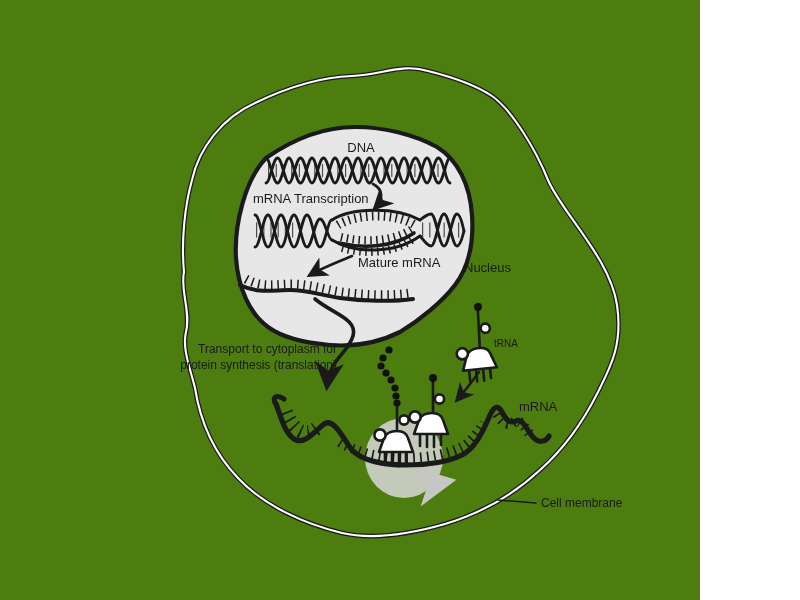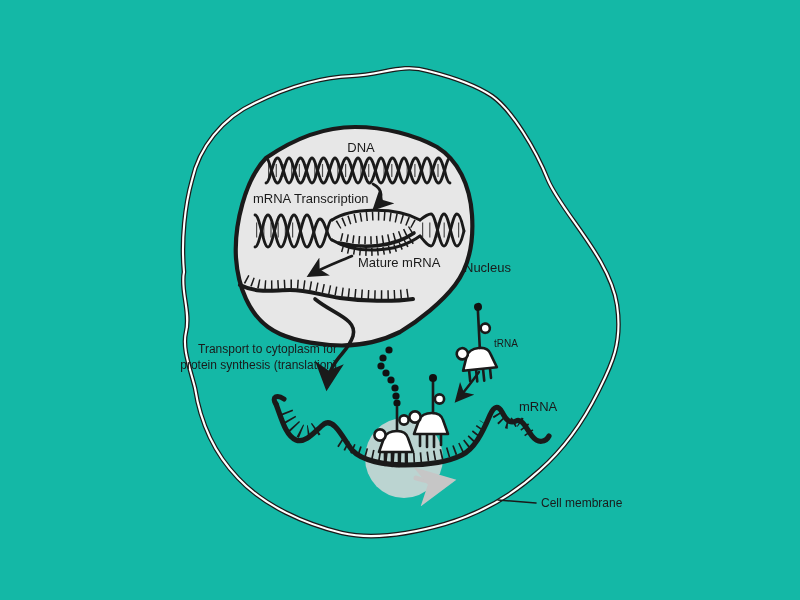--- a/index.html
+++ b/index.html
@@ -1,17 +1,17 @@
 <!DOCTYPE html>
 <html><head>
 <meta charset="utf-8">
 <style>
   html,body{margin:0;padding:0;background:#ffffff;}
   .stage{
-    position:relative;width:800px;height:600px;background:#14b8a6;
+    position:relative;width:700px;height:600px;background:#4d7c0f;
     font-family:"Liberation Sans", sans-serif;overflow:hidden;
   }
   svg{display:block}
   .ink{stroke:#1a1a1a;fill:none;stroke-linecap:round;stroke-linejoin:round;}
   .lbl{fill:#1a1a1a;font-family:"Liberation Sans",sans-serif;font-size:13px;}
   .lbl-sm{fill:#1a1a1a;font-family:"Liberation Sans",sans-serif;font-size:12px;}
   .lbl-xs{fill:#1a1a1a;font-family:"Liberation Sans",sans-serif;font-size:10px;}
   .comb{fill:none;stroke:#1a1a1a;}
   .trna-body{fill:#ffffff;stroke:#1a1a1a;stroke-width:2.6;stroke-linejoin:round;}
   .trna-line{fill:none;stroke:#1a1a1a;stroke-width:2.6;stroke-linecap:round;}

